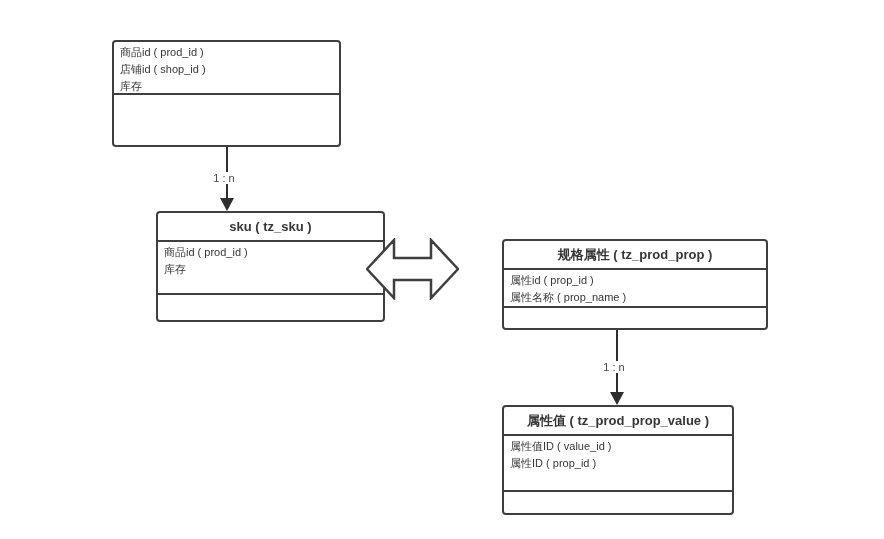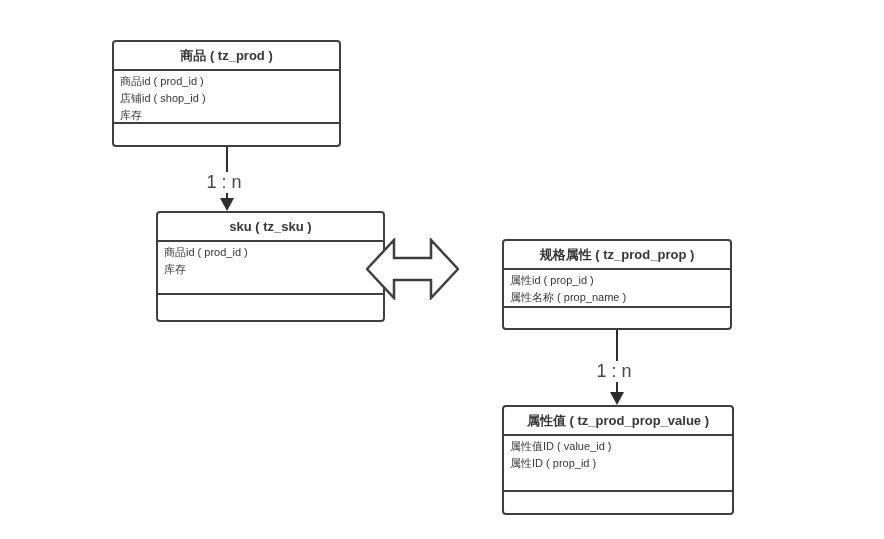--- a/index.html
+++ b/index.html
@@ -57,33 +57,32 @@
     width: 0; height: 0;
     border-left: 7px solid transparent;
     border-right: 7px solid transparent;
     border-top: 13px solid #2e2e2e;
   }
   .rel-label {
     position: absolute;
     transform: translateX(-50%);
     background: #ffffff;
     padding: 0 3px;
-    font-size: 18px;
+    font-size: 11px;
     color: #474747;
     white-space: nowrap;
   }
   .biarrow { position: absolute; }
 </style>
 </head>
 <body>
 
 <div class="canvas">
 
   <div class="entity" style="left:112px; top:40px; width:229px; height:107px;">
-    <div class="entity-title">商品 ( tz_prod )</div>
     <div class="entity-body" style="height:53px;">
       <div class="entity-field">商品id ( prod_id )</div>
       <div class="entity-field">店铺id ( shop_id )</div>
       <div class="entity-field">库存</div>
     </div>
     <div class="entity-footer"></div>
   </div>
 
   <div class="rel-line" style="left:226px; top:147px; height:52px;"></div>
   <div class="rel-head" style="left:220px; top:198px;"></div>
@@ -95,21 +94,21 @@
       <div class="entity-field">商品id ( prod_id )</div>
       <div class="entity-field">库存</div>
     </div>
     <div class="entity-footer"></div>
   </div>
 
   <svg class="biarrow" style="left:366px; top:238px;" width="93" height="62" viewBox="0 0 93 62">
     <polygon points="1,31 28,2 28,20 65,20 65,2 92,31 65,60 65,42 28,42 28,60" fill="#ffffff" stroke="#3f3f3f" stroke-width="2.5" stroke-linejoin="miter"></polygon>
   </svg>
 
-  <div class="entity" style="left:502px; top:239px; width:230px; height:91px;">
+  <div class="entity" style="left:502px; top:239px; width:266px; height:91px;">
     <div class="entity-title">规格属性 ( tz_prod_prop )</div>
     <div class="entity-body" style="height:38px;">
       <div class="entity-field">属性id ( prop_id )</div>
       <div class="entity-field">属性名称 ( prop_name )</div>
     </div>
     <div class="entity-footer"></div>
   </div>
 
   <div class="rel-line" style="left:616px; top:330px; height:63px;"></div>
   <div class="rel-head" style="left:610px; top:392px;"></div>

